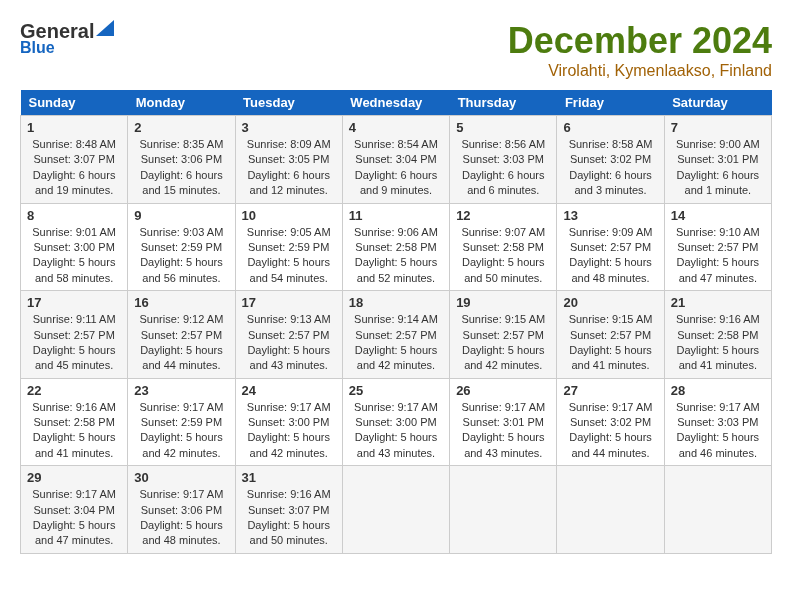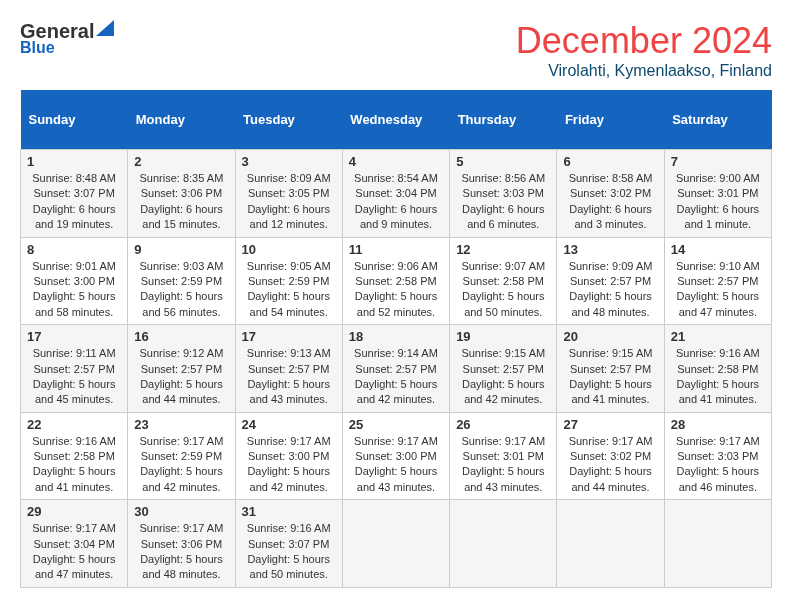--- a/index.html
+++ b/index.html
@@ -19,37 +19,37 @@
     .logo {
       display: flex;
       flex-direction: column;
       align-items: flex-start;
     }
     .title-section {
       text-align: right;
     }
     .month-title {
       font-size: 36px;
-      font-weight: normal;
-      color: #ef4444;
+      font-weight: bold;
+      color: #4d7c0f;
     }
     .location-title {
       font-size: 16px;
-      color: #0c4a6e;
+      color: #a16207;
     }
     .calendar-table {
       width: 100%;
       border-collapse: collapse;
       font-size: 11px;
     }
     .calendar-table th {
       background-color: #1565c0;
       color: #fff;
       text-align: left;
-      padding: 22px 8px;
+      padding: 5px 8px;
       font-size: 13px;
       font-weight: bold;
     }
     .calendar-table td {
       border: 1px solid #ccc;
       vertical-align: top;
       padding: 4px 6px;
       width: calc(100% / 7);
       min-height: 80px;
       height: 80px;

